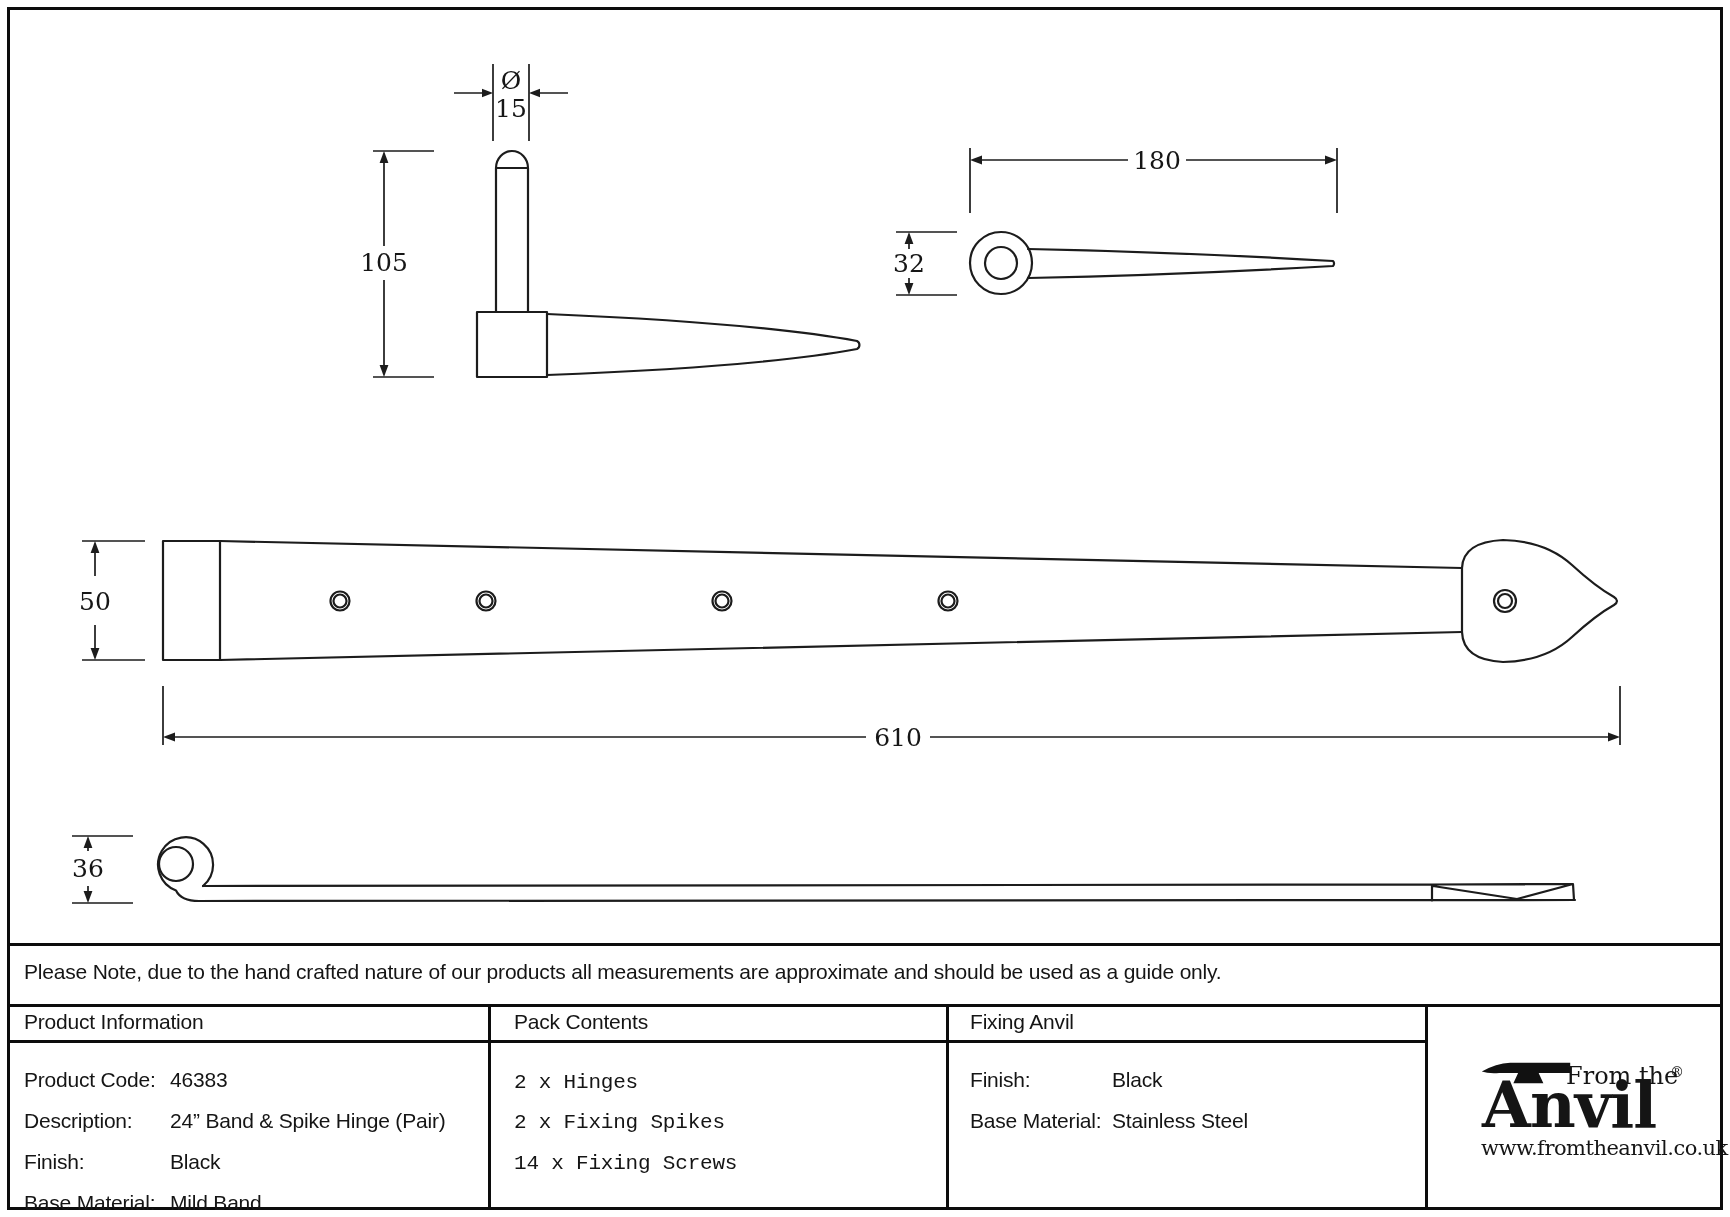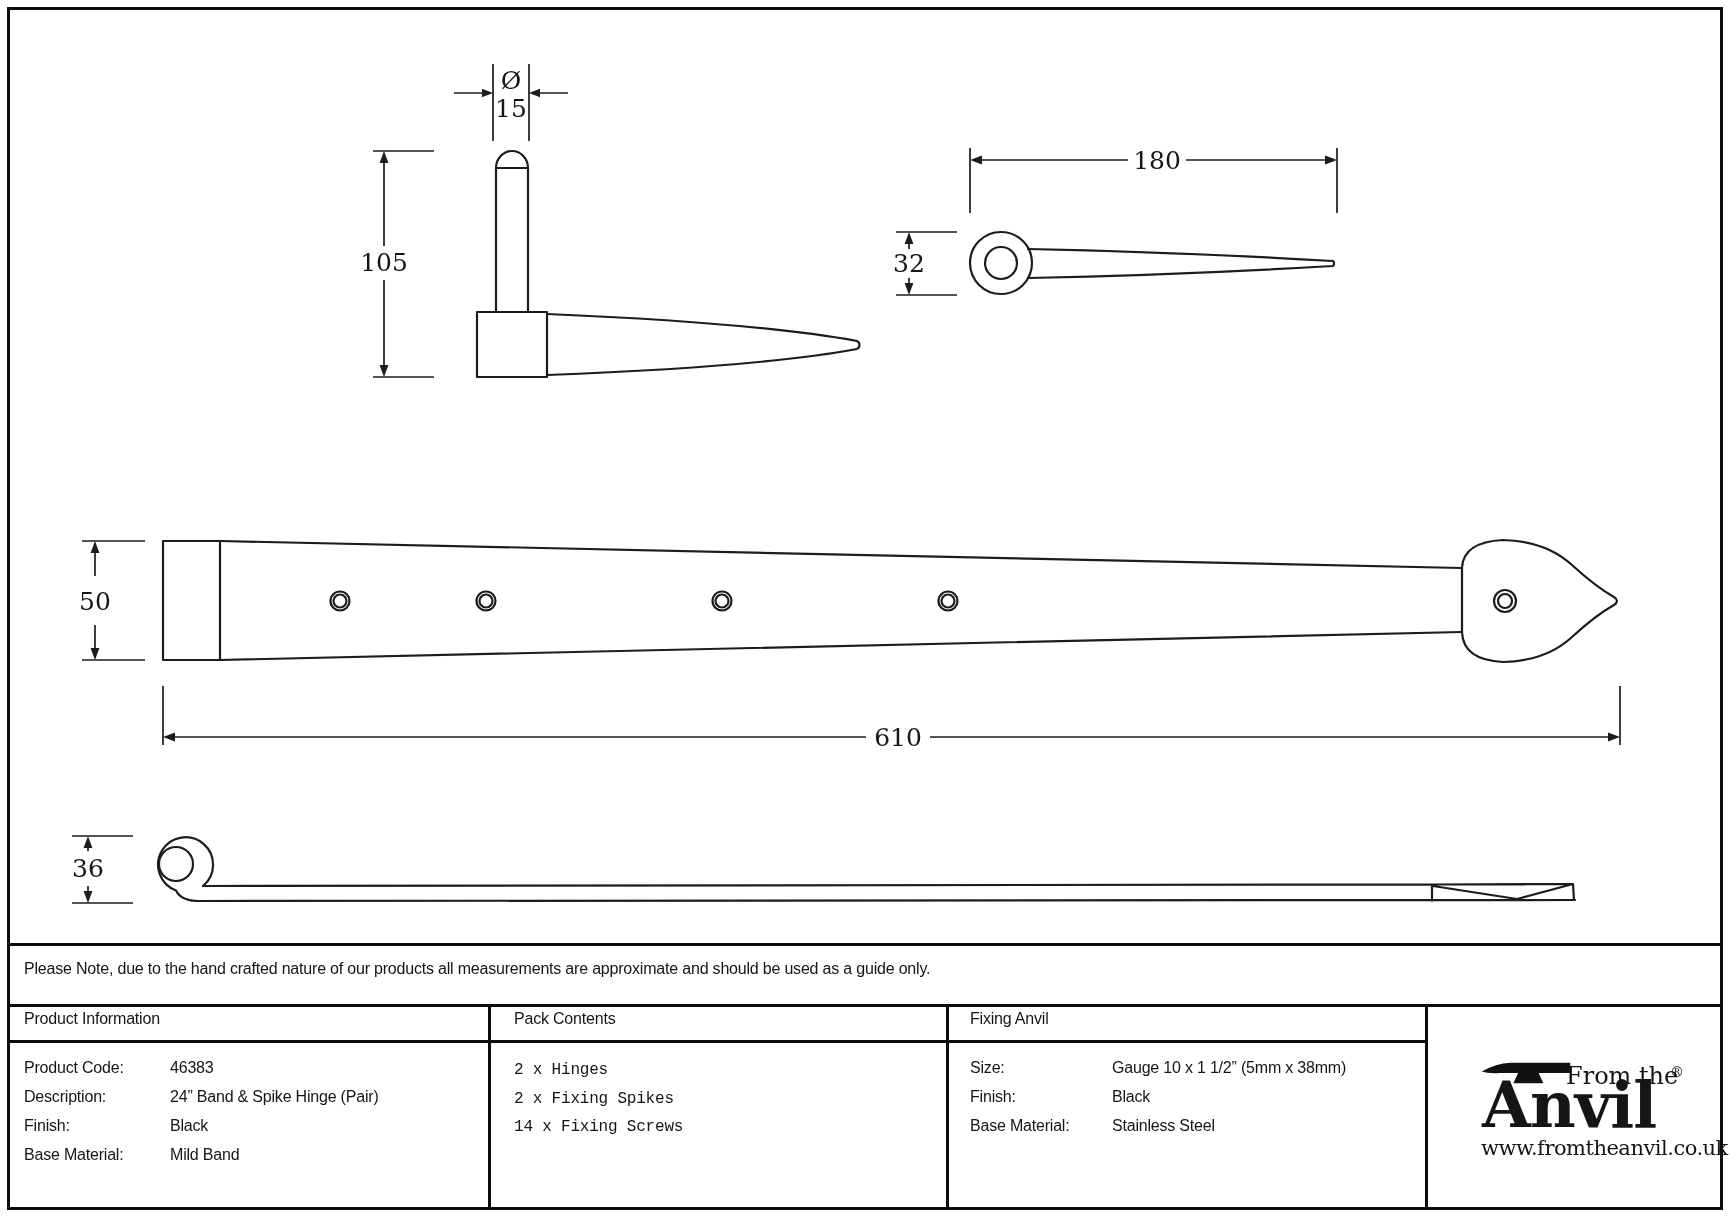--- a/index.html
+++ b/index.html
@@ -6,23 +6,23 @@
   body{width:1730px;height:1217px;position:relative;overflow:hidden;
        font-family:"Liberation Sans",sans-serif;color:#151515;}
   .frame{position:absolute;left:7px;top:7px;width:1716px;height:1203px;
          border:3px solid #0c0c0c;box-sizing:border-box;}
   svg.drawing{position:absolute;left:0;top:0;}
   svg.drawing .part{fill:none;stroke:#1c1c1c;stroke-width:2.2;stroke-linejoin:round;stroke-linecap:round;}
   svg.drawing .dim{fill:none;stroke:#1c1c1c;stroke-width:1.7;}
   svg.drawing polygon{fill:#1c1c1c;stroke:none;}
   svg.drawing text{font-family:"DejaVu Serif",serif;font-size:25px;fill:#161616;text-anchor:middle;}
   .hline,.vline{position:absolute;background:#0c0c0c;}
-  .txt{position:absolute;white-space:nowrap;font-size:16px;letter-spacing:-0.2px;}
+  .txt{position:absolute;white-space:nowrap;font-size:21px;letter-spacing:-0.2px;}
   .rows{position:absolute;}
-  .row{display:flex;height:29px;align-items:center;}
+  .row{display:flex;height:29px;align-items:center;margin-top:12px;}
   .row .lbl{flex:0 0 146px;}
   .items .row{height:28.5px;font-family:Liberation Mono, monospace;}
   .fs .row .lbl{flex:0 0 142px;}
   .logo-brand{position:absolute;font-family:"DejaVu Serif",serif;font-weight:bold;
               font-size:63px;line-height:1;letter-spacing:-1px;text-align:right;}
   .logo-tag{position:absolute;font-family:"DejaVu Serif",serif;font-size:24px;}
   .logo-reg{position:absolute;font-family:"DejaVu Serif",serif;font-size:14px;}
   .logo-url{position:absolute;font-family:"DejaVu Serif",serif;
             font-size:21px;letter-spacing:-0.5px;}
   .anvil-ico{position:absolute;}
@@ -156,24 +156,20 @@
 </div>
 
 <div class="rows items txt" style="left:514px;top:1056px">
   <div class="row">2 x Hinges</div>
   <div class="row">2 x Fixing Spikes</div>
   <div class="row">14 x Fixing Screws</div>
 </div>
 
 <div class="rows fs txt" style="left:970px;top:1053px">
   <div class="row">
-    <span class="lbl">Size:</span>
-    <span>Gauge 10 x 1 1/2” (5mm x 38mm)</span>
-  </div>
-  <div class="row">
     <span class="lbl">Finish:</span>
     <span>Black</span>
   </div>
   <div class="row">
     <span class="lbl">Base Material:</span>
     <span>Stainless Steel</span>
   </div>
 </div>
 
 <div>

